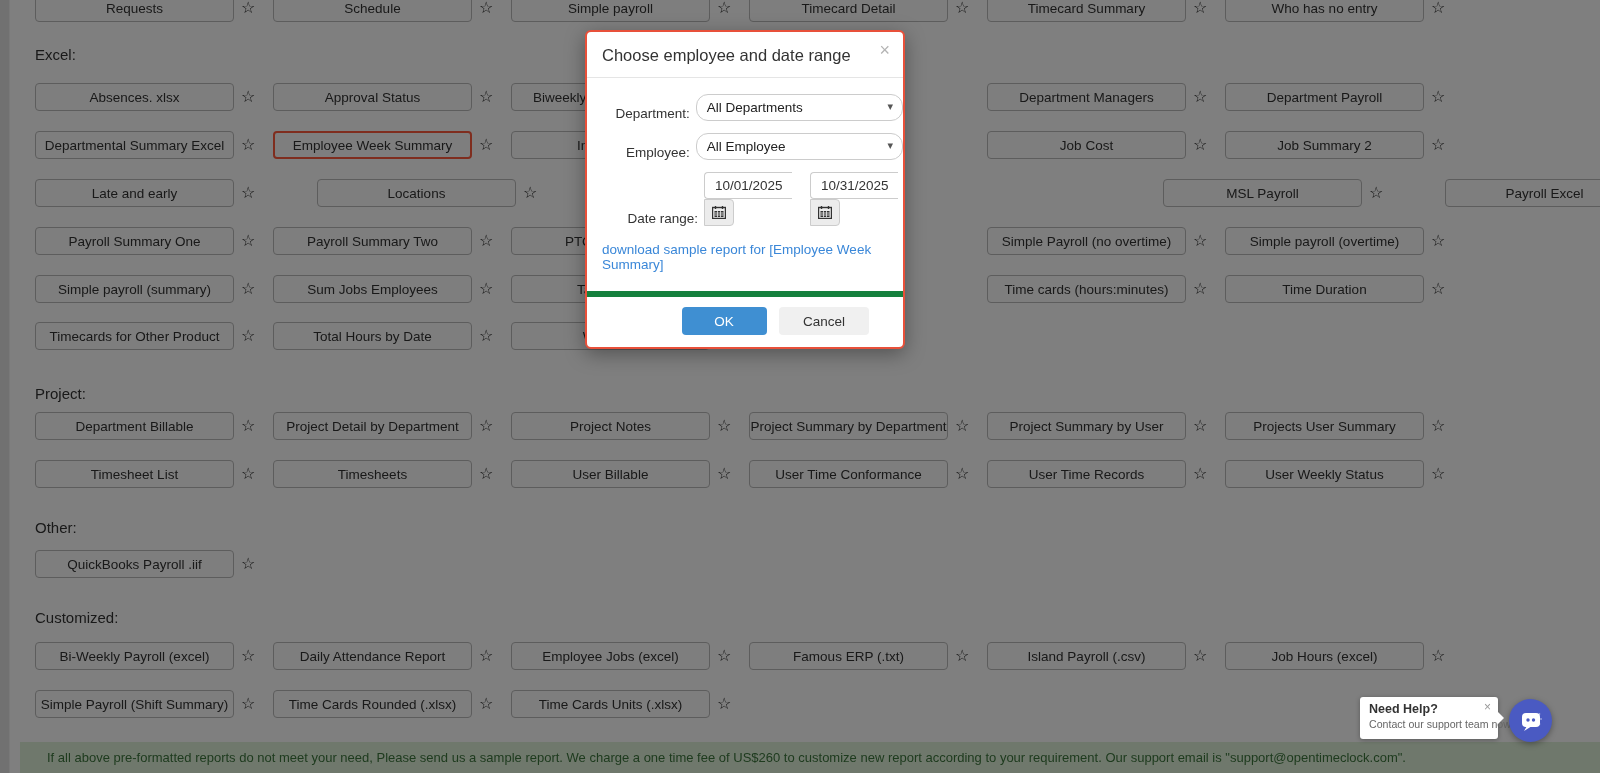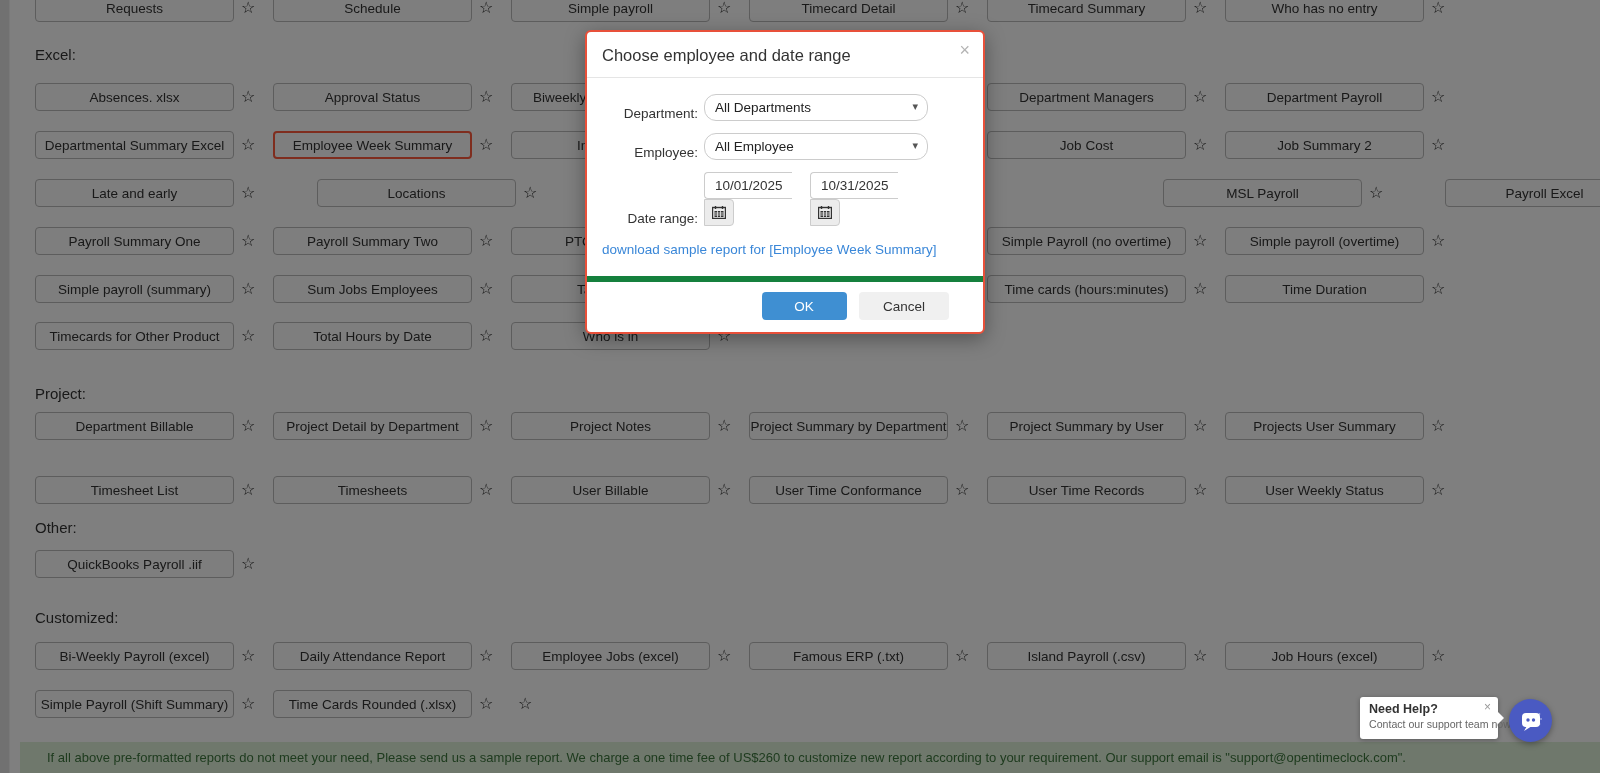--- a/index.html
+++ b/index.html
@@ -25,21 +25,21 @@
     position:absolute; left:20px; top:742px; width:1580px; height:31px;
     background:var(--alert_bg,#dff0d8); color:var(--alert_text,#3c763d);
     font-size:13px; padding:8px 0 0 27px; white-space:nowrap; overflow:hidden;
   }
 
   
   .overlay { position:absolute; inset:0; background:rgba(0,0,0,0.5); z-index:10; }
 
   
   .modal {
-    position:absolute; left:585px; top:30px; width:400px; z-index:20;
+    position:absolute; left:585px; top:30px; width:320px; z-index:20;
     background:#fff; border:2px solid var(--modal_border,#e8503a); border-radius:6px;
     box-shadow:0 5px 20px rgba(0,0,0,.35);
   }
   .modal-header { position:relative; padding:14px 15px 12px; border-bottom:1px solid #e5e5e5; }
   .modal-title { font-size:16.5px; color:#333; }
   .modal-close { position:absolute; right:13px; top:9px; font-size:18px; color:#b4b4b4; cursor:pointer; line-height:18px; }
   .modal-body { padding:16px 0 0 8px; }
   .field-row { display:flex; align-items:flex-end; margin-bottom:12px; }
   .field-label { width:103px; text-align:right; margin-right:6px; font-size:13.5px; color:#333; }
   .select-box {
@@ -264,21 +264,21 @@
         </div>
         <div class="cell">
           <div class="rep-btn">Project Summary by User</div>
           <span class="star">☆</span>
         </div>
         <div class="cell">
           <div class="rep-btn">Projects User Summary</div>
           <span class="star">☆</span>
         </div>
       </div>
-      <div class="grid-row" style="top: 476px;">
+      <div class="grid-row" style="top: 460px;">
         <div class="cell">
           <div class="rep-btn">Timesheet List</div>
           <span class="star">☆</span>
         </div>
         <div class="cell">
           <div class="rep-btn">Timesheets</div>
           <span class="star">☆</span>
         </div>
         <div class="cell">
           <div class="rep-btn">User Billable</div>
@@ -334,20 +334,21 @@
       <div class="grid-row" style="top: 690px;">
         <div class="cell">
           <div class="rep-btn">Simple Payroll (Shift Summary)</div>
           <span class="star">☆</span>
         </div>
         <div class="cell">
           <div class="rep-btn">Time Cards Rounded (.xlsx)</div>
           <span class="star">☆</span>
         </div>
         <div class="cell">
+          <div class="rep-btn">Time Cards Units (.xlsx)</div>
           <span class="star">☆</span>
         </div>
       </div>
     </div>
   <div class="footer-note">If all above pre-formatted reports do not meet your need, Please send us a sample report. We charge a one time fee of US$260 to customize new report according to your requirement. Our support email is "support@opentimeclock.com".</div>
 
   <div class="overlay"></div>
 
   <div class="modal">
     <div class="modal-header">

